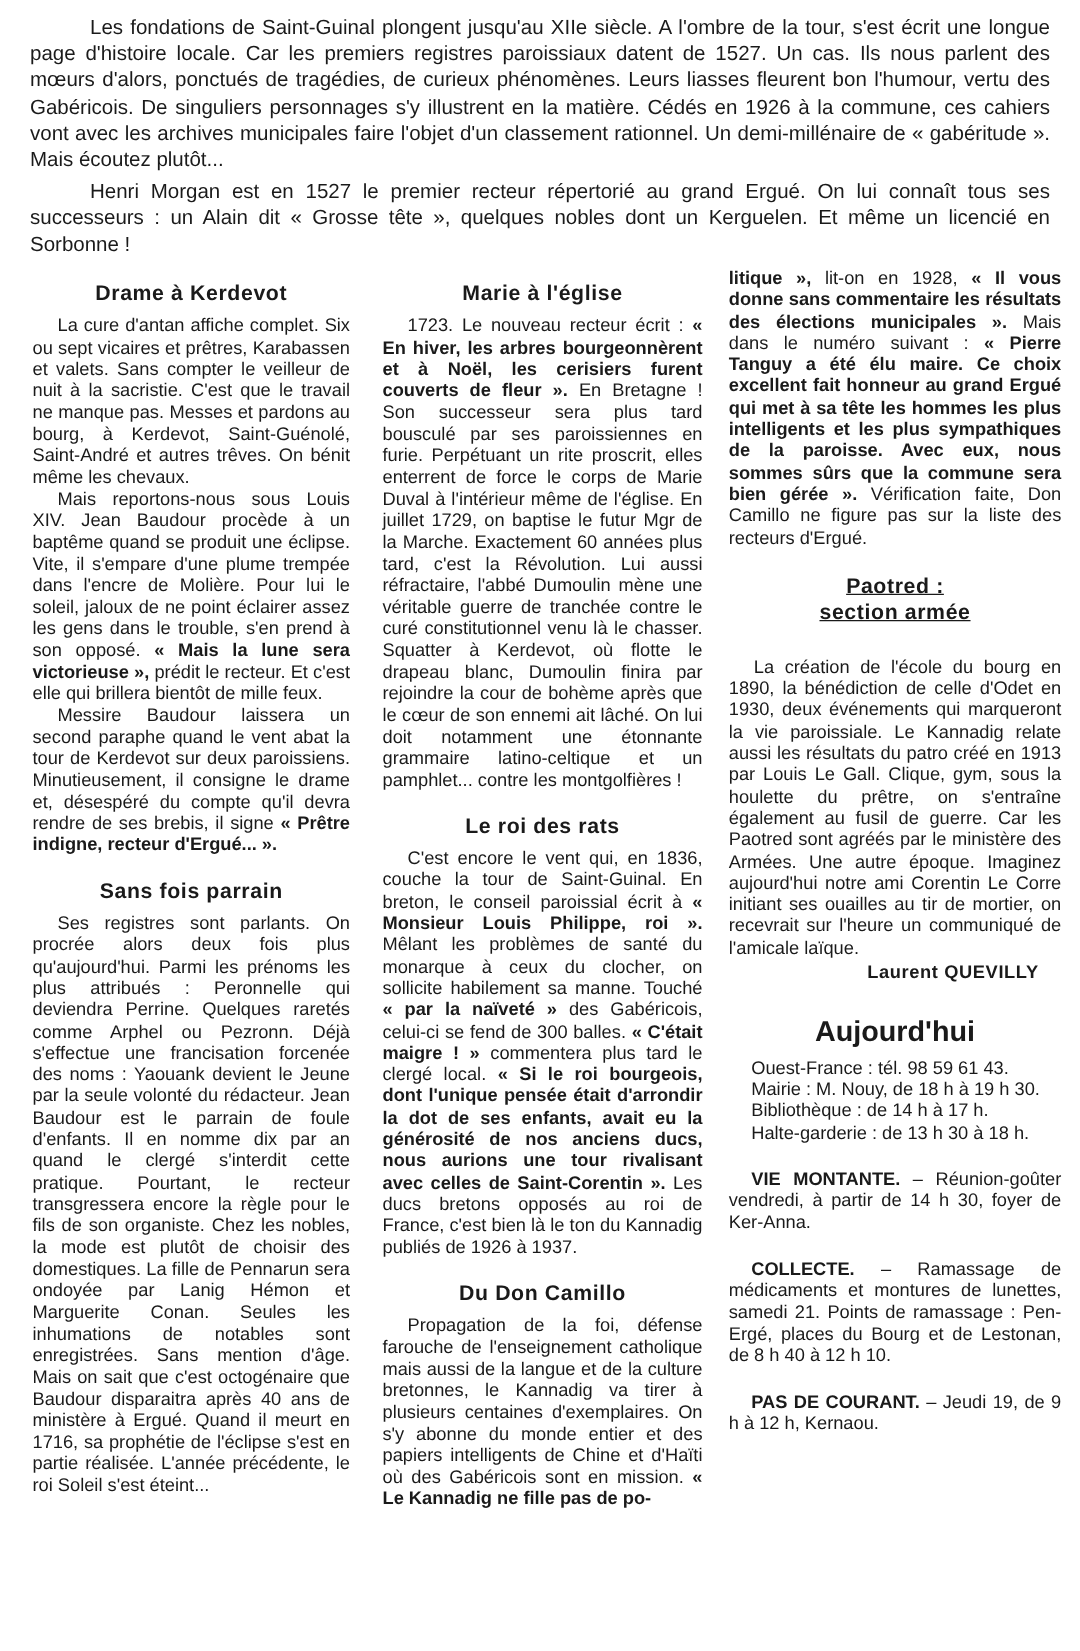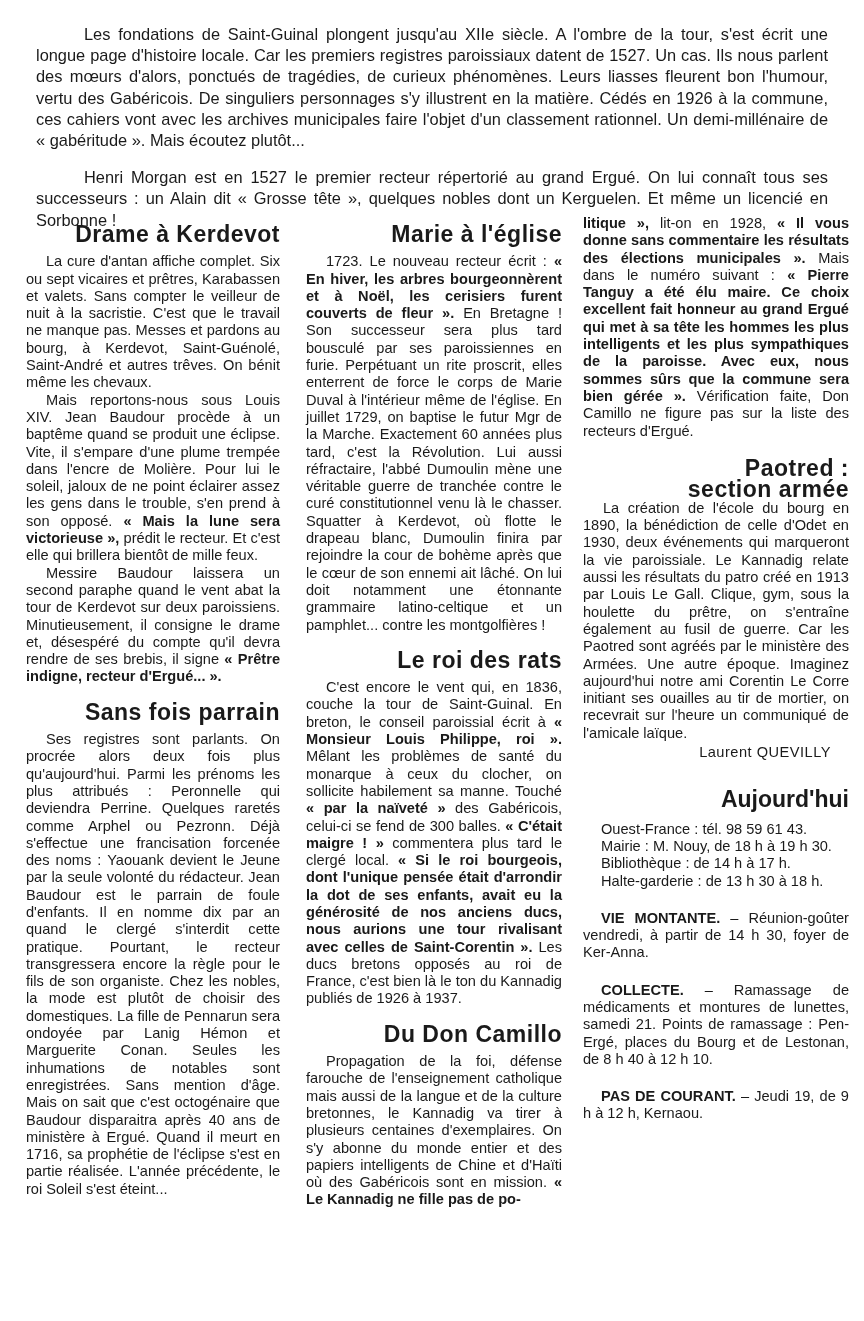--- a/index.html
+++ b/index.html
@@ -1,30 +1,30 @@
 <!DOCTYPE html>
 <html><head>
 <meta charset="utf-8">
 <style>
   html, body { margin:0; padding:0; background:#fff; }
   body { width:864px; height:1321px; position:relative; overflow:hidden;
          font-family:"Liberation Sans", sans-serif; color:#1a1a1a; }
   .intro { position:absolute; left:20px; top:8px; width:824px;
            font-size:16.4px; line-height:21.2px; text-align:justify; }
-  .intro p { margin:16px; text-indent:48px; }
+  .intro p { margin:4px; text-indent:48px; }
   .col { position:absolute; top:222px; font-size:14.6px; line-height:17.3px; text-align:justify; }
   .col p { margin:0; text-indent:20px; }
   #c1 { left:26px; width:254px; }
   #c2 { left:306px; width:256px; }
   #c3 { left:583px; width:266px; top:215px; }
-  h2 { font-size:23px; font-weight:bold; text-align:right; margin:4px 0 10px 0; letter-spacing:0.5px; }
+  h2 { font-size:17px; font-weight:bold; text-align:center; margin:4px 0 10px 0; letter-spacing:0.5px; }
   .gap { height:14px; }
   b { font-weight:bold; }
-  .sig { text-align:right; font-weight:normal; margin:2px 18px 0 0; letter-spacing:0.5px; }
-  .big { font-size:23px; font-weight:bold; text-align:right; margin:30px 0 12px 0; }
+  .sig { text-align:right; font-weight:bold; margin:2px 18px 0 0; letter-spacing:0.5px; }
+  .big { font-size:23px; font-weight:bold; text-align:center; margin:30px 0 12px 0; }
   .info p { text-indent:18px; }
   .info .spacer { height:20px; }
   .np { text-indent:0 !important; }
 </style>
 </head>
 <body>
 
 <div class="intro">
   <p>Les fondations de Saint-Guinal plongent jusqu'au XIIe siècle. A l'ombre de la tour, s'est écrit une longue page d'histoire locale. Car les premiers registres paroissiaux datent de 1527. Un cas. Ils nous parlent des mœurs d'alors, ponctués de tragédies, de curieux phénomènes. Leurs liasses fleurent bon l'humour, vertu des Gabéricois. De singuliers personnages s'y illustrent en la matière. Cédés en 1926 à la commune, ces cahiers vont avec les archives municipales faire l'objet d'un classement rationnel. Un demi-millénaire de « gabéritude ». Mais écoutez plutôt...</p>
   <p>Henri Morgan est en 1527 le premier recteur répertorié au grand Ergué. On lui connaît tous ses successeurs : un Alain dit « Grosse tête », quelques nobles dont un Kerguelen. Et même un licencié en Sorbonne !</p>
@@ -47,21 +47,21 @@
   <h2>Le roi des rats</h2>
   <p><span>C'est encore le vent qui, en 1836, couche la tour de Saint-Guinal. En breton, le conseil paroissial écrit à </span><b>« Monsieur Louis Philippe, roi ».</b><span> Mêlant les problèmes de santé du monarque à ceux du clocher, on sollicite habilement sa manne. Touché </span><b>« par la naïveté »</b><span> des Gabéricois, celui-ci se fend de 300 balles. </span><b>« C'était maigre ! »</b><span> commentera plus tard le clergé local. </span><b>« Si le roi bourgeois, dont l'unique pensée était d'arrondir la dot de ses enfants, avait eu la générosité de nos anciens ducs, nous aurions une tour rivalisant avec celles de Saint-Corentin ».</b><span> Les ducs bretons opposés au roi de France, c'est bien là le ton du Kannadig publiés de 1926 à 1937.</span></p>
   <div class="gap"></div>
   <h2>Du Don Camillo</h2>
   <p><span>Propagation de la foi, défense farouche de l'enseignement catholique mais aussi de la langue et de la culture bretonnes, le Kannadig va tirer à plusieurs centaines d'exemplaires. On s'y abonne du monde entier et des papiers intelligents de Chine et d'Haïti où des Gabéricois sont en mission. </span><b>« Le Kannadig ne fille pas de po-</b></p>
 </div>
 
 <div class="col" id="c3">
   <p class="np"><b>litique »,</b><span> lit-on en 1928, </span><b>« Il vous donne sans commentaire les résultats des élections municipales ».</b><span> Mais dans le numéro suivant : </span><b>« Pierre Tanguy a été élu maire. Ce choix excellent fait honneur au grand Ergué qui met à sa tête les hommes les plus intelligents et les plus sympathiques de la paroisse. Avec eux, nous sommes sûrs que la commune sera bien gérée ».</b><span> Vérification faite, Don Camillo ne figure pas sur la liste des recteurs d'Ergué.</span></p>
   <div class="gap"></div>
-  <h2 style="margin-bottom:0;line-height:21px;"><span>Paotred :</span><br><span>section armée</span></h2>
+  <h2 style="margin-bottom:26px;line-height:21px;text-decoration:underline;"><span>Paotred :</span><br><span>section armée</span></h2>
   <p>La création de l'école du bourg en 1890, la bénédiction de celle d'Odet en 1930, deux événements qui marqueront la vie paroissiale. Le Kannadig relate aussi les résultats du patro créé en 1913 par Louis Le Gall. Clique, gym, sous la houlette du prêtre, on s'entraîne également au fusil de guerre. Car les Paotred sont agréés par le ministère des Armées. Une autre époque. Imaginez aujourd'hui notre ami Corentin Le Corre initiant ses ouailles au tir de mortier, on recevrait sur l'heure un communiqué de l'amicale laïque.</p>
   <div class="sig">Laurent QUEVILLY</div>
 
   <div class="big">Aujourd'hui</div>
   <div class="info">
     <p>Ouest-France : tél. 98 59 61 43.</p>
     <p>Mairie : M. Nouy, de 18 h à 19 h 30.</p>
     <p>Bibliothèque : de 14 h à 17 h.</p>
     <p>Halte-garderie : de 13 h 30 à 18 h.</p>
     <div class="spacer"></div>

